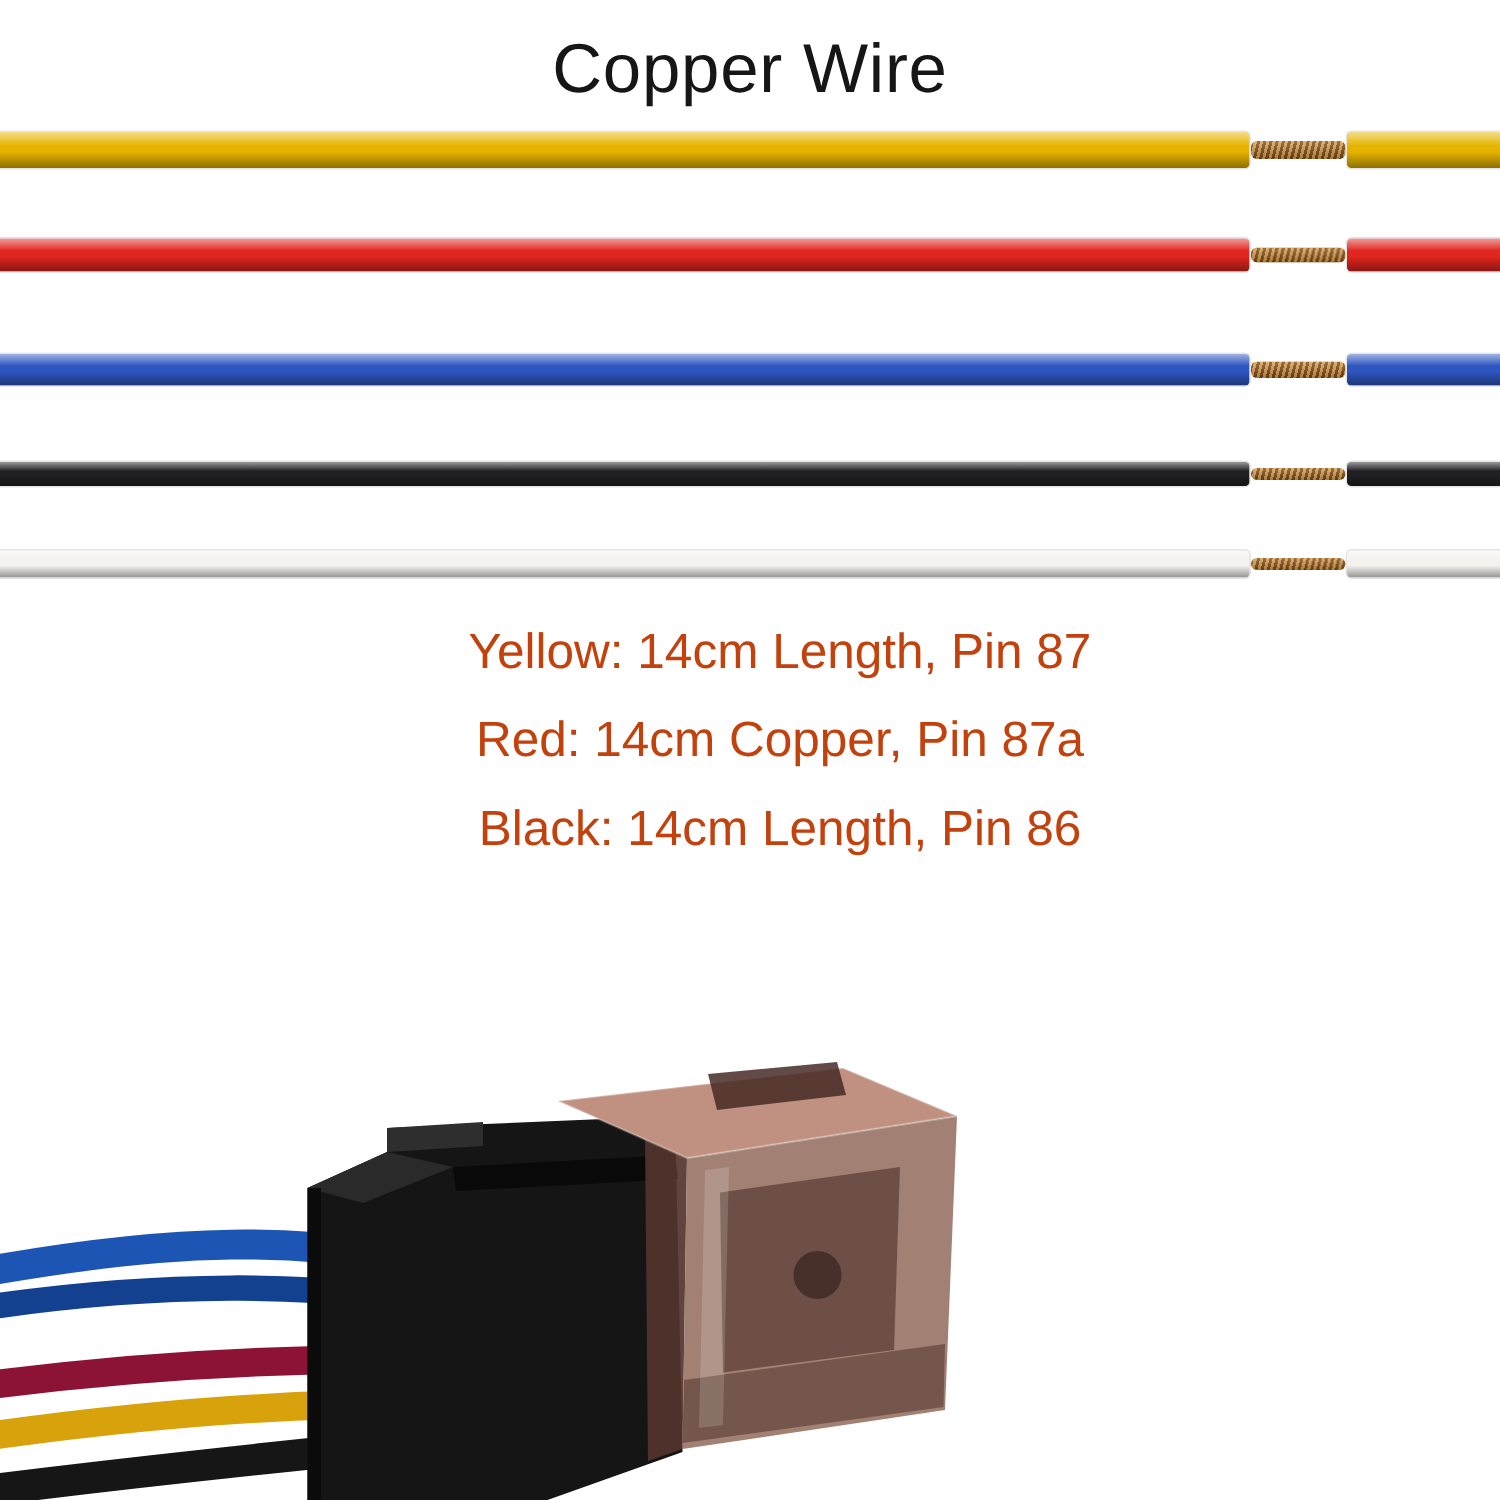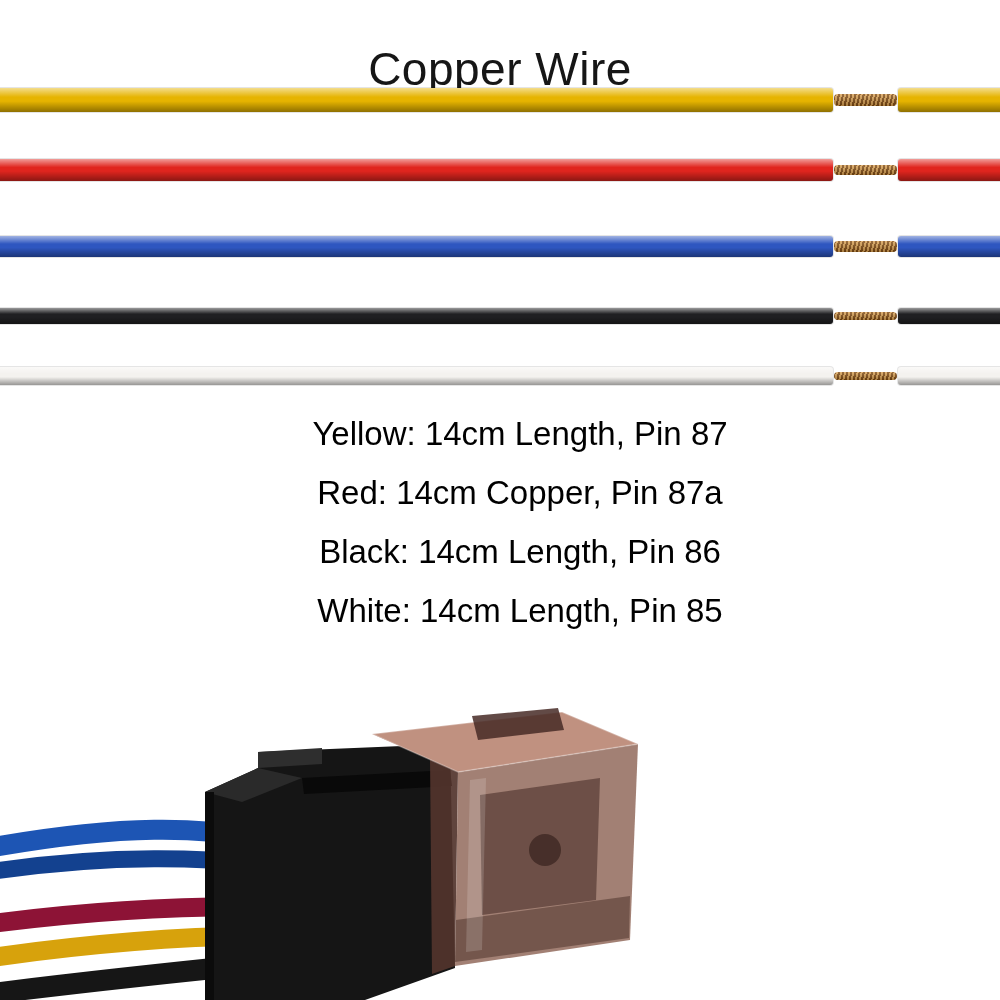--- a/index.html
+++ b/index.html
@@ -5,21 +5,21 @@
   * { margin:0; padding:0; box-sizing:border-box; }
   html,body { background:#ffffff; }
   .page {
     position:relative; width:1000px; height:1000px;
     background:#ffffff; overflow:hidden;
     font-family:"Liberation Sans", sans-serif;
   }
   .title {
     position:absolute; top:18px; left:0; width:100%;
     text-align:center; font-size:46px; font-weight:400;
-    color:#161616; letter-spacing:0.5px;margin-top:24px;
+    color:#161616; letter-spacing:0.5px;
   }
   
   .wire { position:absolute; left:0; width:100%; }
   .wire .seg {
     position:absolute; top:0; height:100%;
     background-image:linear-gradient(to bottom,
       rgba(255,255,255,0.55), rgba(255,255,255,0) 38%,
       rgba(0,0,0,0) 55%, rgba(0,0,0,0.38));
     box-shadow:0 0 0 1px rgba(0,0,0,0.10);
   }
@@ -28,21 +28,21 @@
   .copper {
     position:absolute; left:83.4%; width:6.3%; top:26%; height:48%;
     border-radius:4px;
     background-image:
       repeating-linear-gradient(104deg, rgba(80,35,0,0.40) 0 2px, rgba(255,205,130,0.40) 2px 4px),
       linear-gradient(to bottom, rgba(255,255,255,0.35), rgba(0,0,0,0.40));
   }
   
   .specs {
     position:absolute; top:404px; left:0; width:100%;
-    text-align:center; color:#000000;padding-left:40px;
+    text-align:center; color:#c2410c;padding-left:40px;
   }
   .spec-line { font-size:33px; line-height:59px; }
   
   .relay-photo { position:absolute; left:0; top:700px; width:640px; height:300px; }
 </style>
 </head>
 <body>
 
 <div class="page">
 
@@ -71,21 +71,20 @@
   <div class="wire" style="top:367px;height:18px">
     <div class="seg left" style="background-color: rgb(244, 242, 239);"></div>
     <div class="copper" style="background-color: rgb(181, 115, 31);"></div>
     <div class="seg right" style="background-color: rgb(244, 242, 239);"></div>
   </div>
 
   <div class="specs">
     <div class="spec-line">Yellow: 14cm Length, Pin 87</div>
     <div class="spec-line">Red: 14cm Copper, Pin 87a</div>
     <div class="spec-line">Black: 14cm Length, Pin 86</div>
-    <div class="spec-line">White: 14cm Length, Pin 85</div>
   </div>
 
   <svg class="relay-photo" viewBox="0 0 640 300">
 
     <g>
       <path d="M 315 152 C 210 118, 100 128, -12 148" fill="none" stroke-width="20" stroke-linecap="round" stroke="#1d55b4"></path>
       <path d="M 315 174 C 215 152, 95 156, -12 172" fill="none" stroke-width="17" stroke-linecap="round" stroke="#13418f"></path>
       <path d="M 305 208 C 205 204, 95 210, -12 224" fill="none" stroke-width="19" stroke-linecap="round" stroke="#8d1336"></path>
       <path d="M 308 236 C 210 234, 100 242, -12 258" fill="none" stroke-width="19" stroke-linecap="round" stroke="#d7a20c"></path>
       <path d="M 318 258 C 215 268, 100 280, -12 294" fill="none" stroke-width="21" stroke-linecap="round" stroke="#161616"></path>

